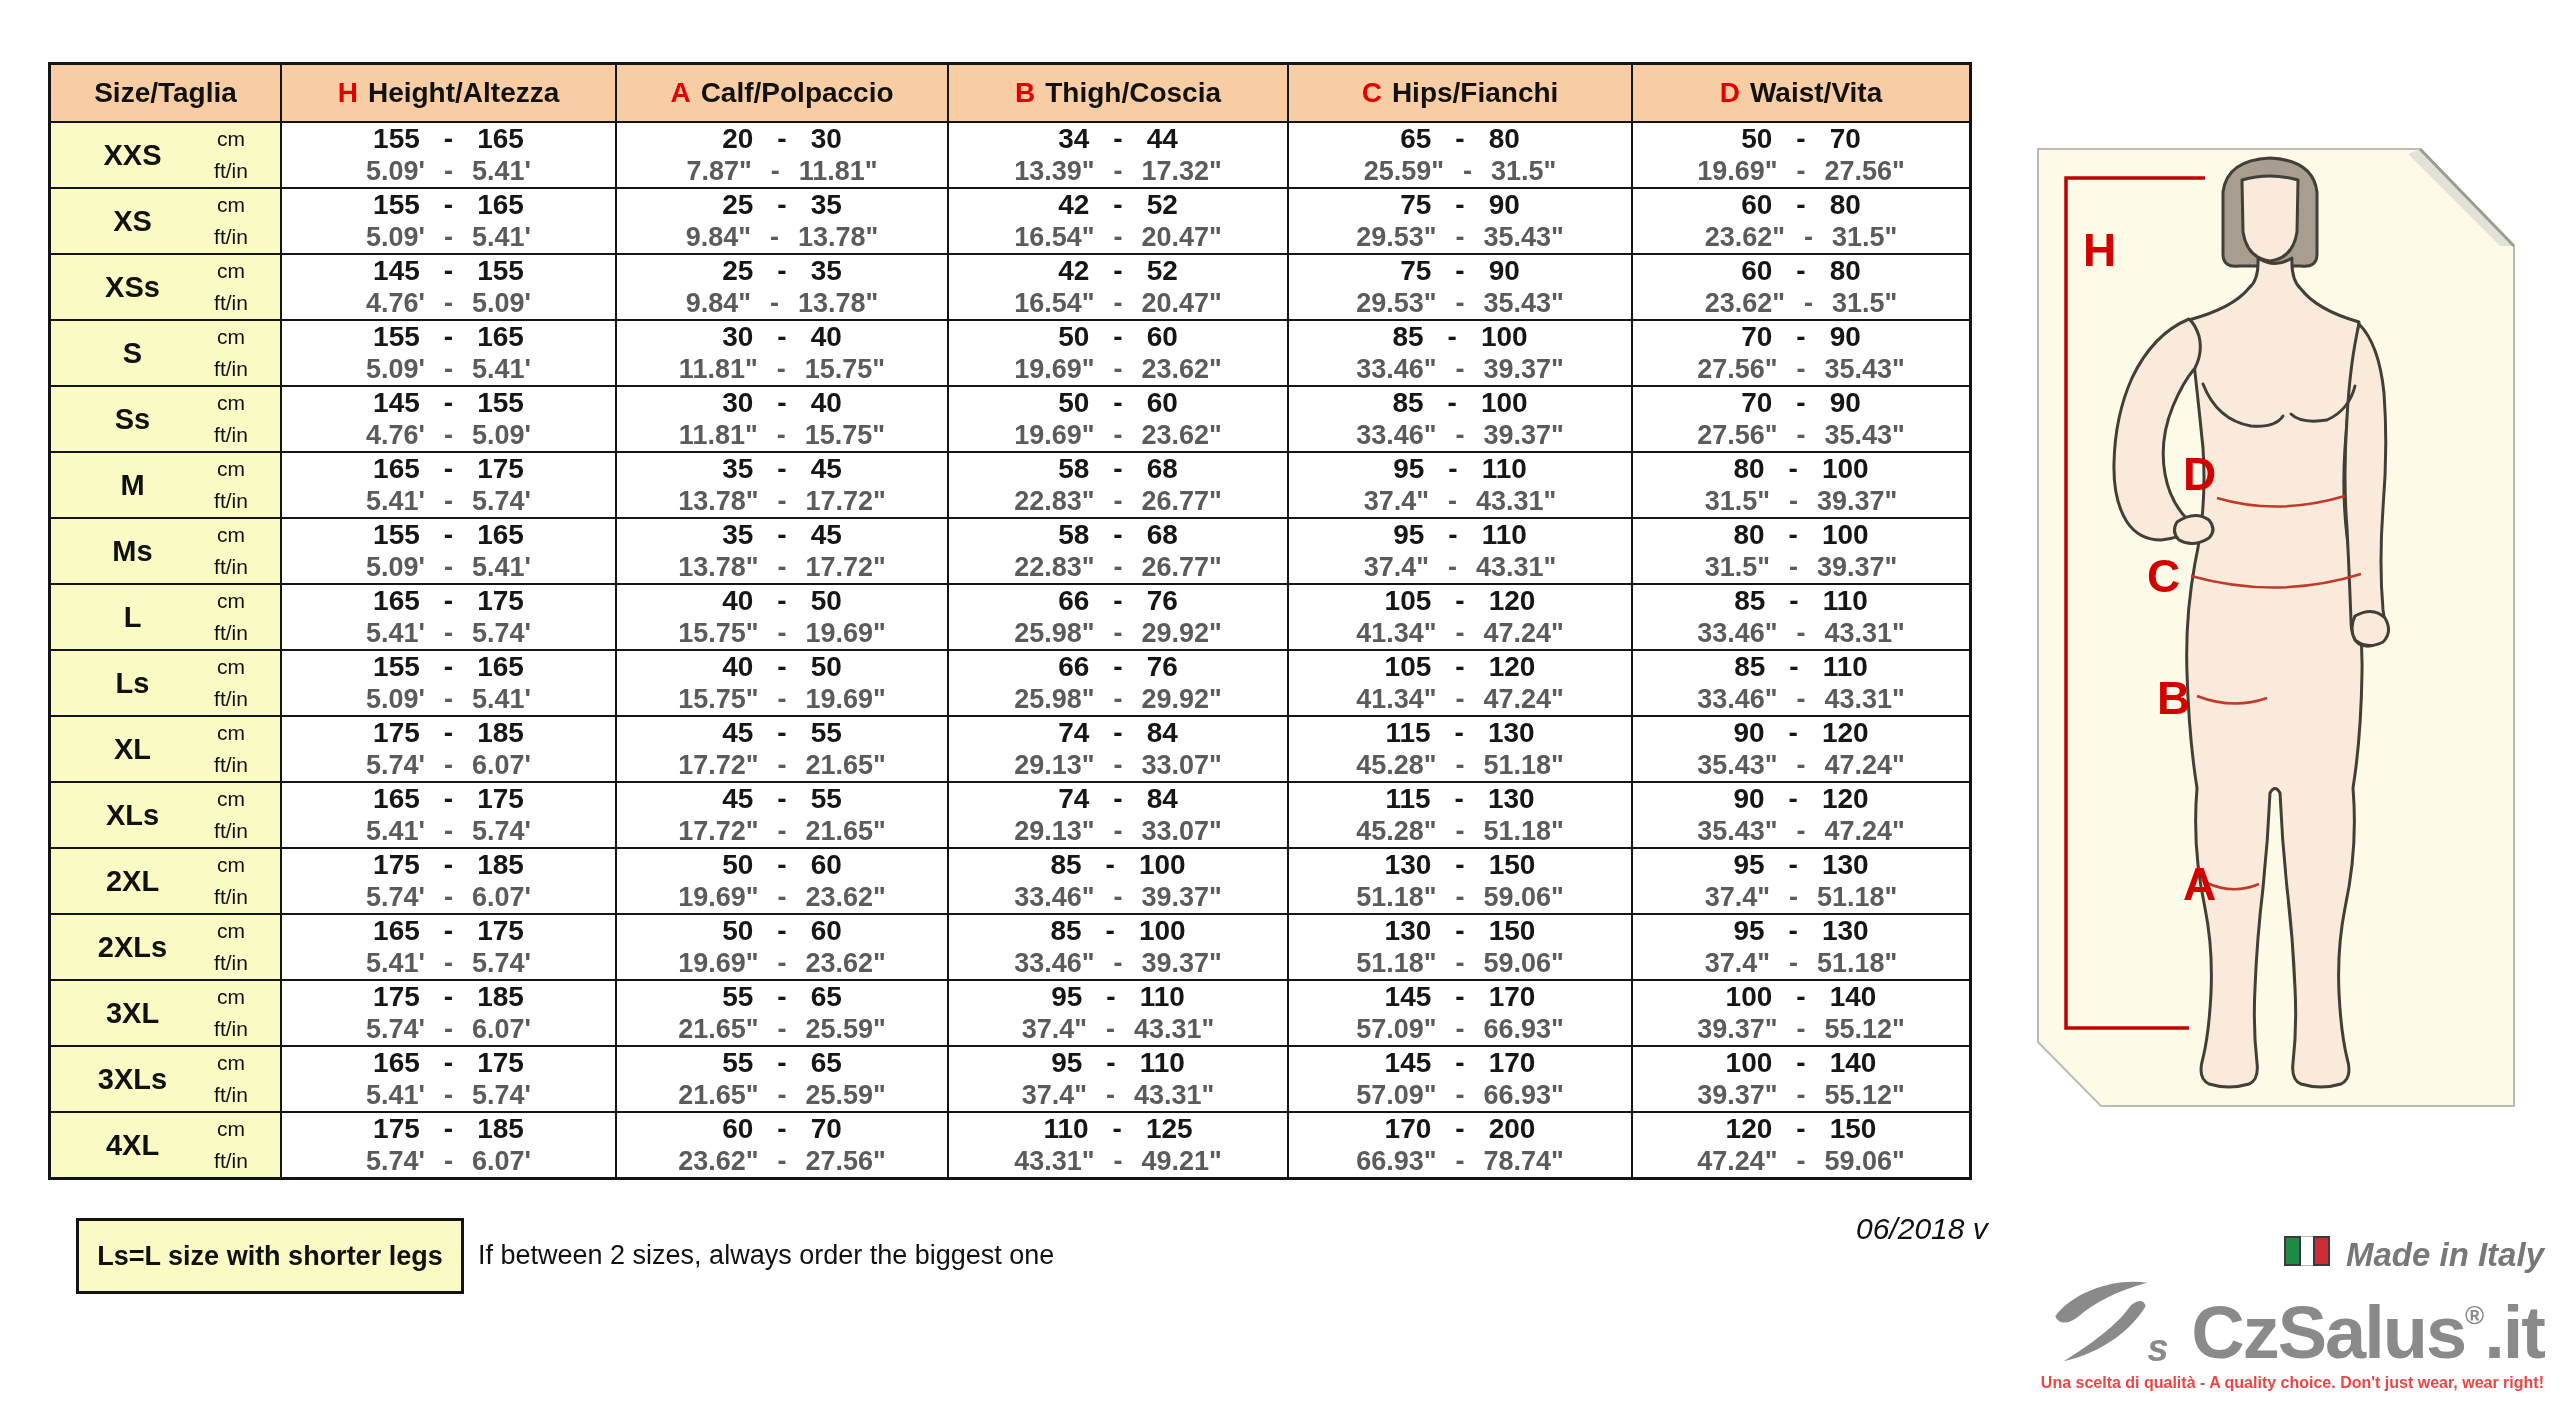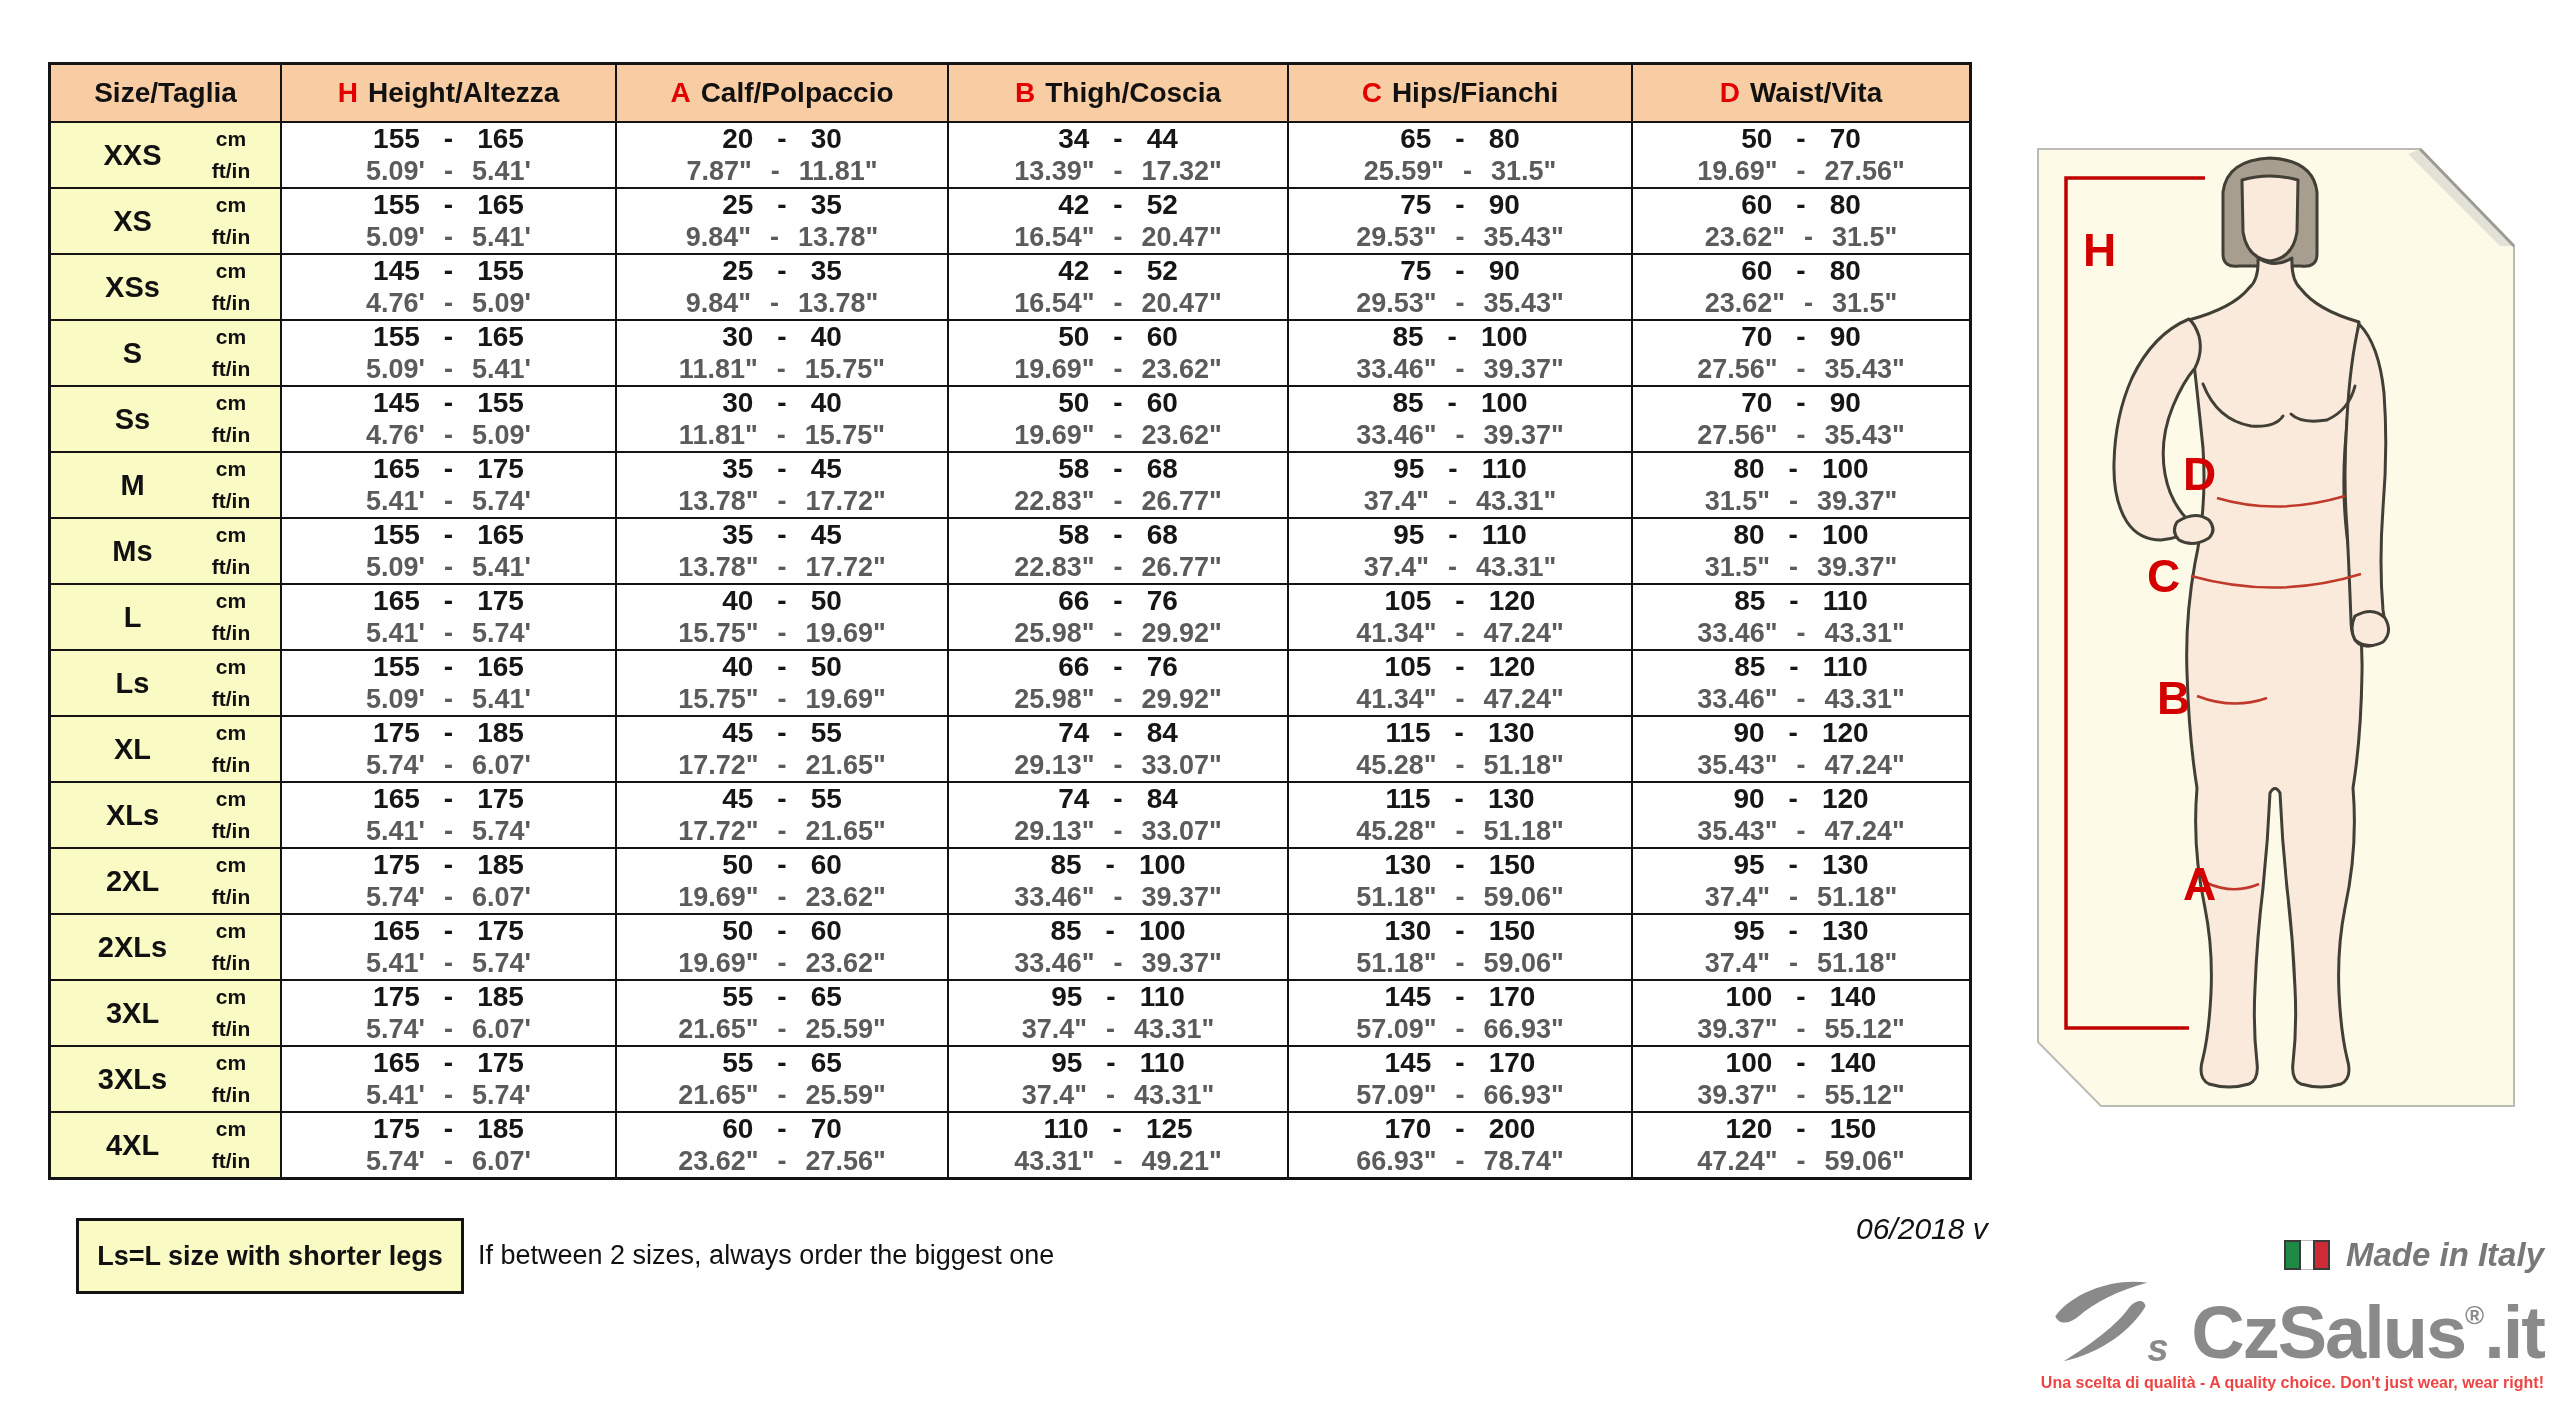--- a/index.html
+++ b/index.html
@@ -11,34 +11,34 @@
   .tr{display:grid;grid-template-columns:229px 335px 332px 340px 344px 338px;}
   .tr.head{height:56px;}
   .tr.group{height:64px;border-top:2px solid #141414;}
   .cell{border-left:2px solid #141414;min-width:0;}
   .tr .cell:first-child{border-left:none;}
   .hcell{background:#F8CDA3;display:flex;align-items:center;justify-content:center;font-weight:bold;font-size:28px;color:#111;}
   .hletter{color:#E30000;margin-right:10px;}
   .size-cell{background:#FAFAC5;display:grid;grid-template-columns:1fr 86px;}
   .size-label{display:flex;align-items:center;justify-content:center;font-weight:bold;font-size:29px;color:#111;margin-left:20px;}
   .units{display:flex;flex-direction:column;padding-right:12px;}
-  .unit{flex:1;display:flex;align-items:center;justify-content:center;font-weight:bold;font-size:21px;color:#111;}
+  .unit{flex:1;display:flex;align-items:center;justify-content:center;font-weight:normal;font-size:21px;color:#111;}
   .vcell{display:flex;flex-direction:column;background:#fff;}
   .line{flex:1;display:flex;align-items:center;justify-content:center;gap:24px;}
   .line.cm{font-weight:bold;font-size:28px;color:#161616;}
   .line.ft{font-weight:bold;font-size:27px;color:#5b5b5b;gap:19px;}
 
   
   .note-box{position:absolute;left:48px;top:1218px;width:382px;height:70px;background:#FAFAC5;border:3px solid #141414;display:flex;align-items:center;justify-content:center;font-weight:bold;font-size:27px;color:#111;margin-left:28px;}
   .advice{position:absolute;left:478px;top:1240px;font-size:27px;color:#111;}
   .version{position:absolute;left:1856px;top:1212px;font-size:30px;font-style:italic;color:#111;}
 
   
   .logo{position:absolute;right:16px;top:1236px;text-align:right;}
-  .mii{display:flex;align-items:center;justify-content:flex-end;gap:16px;font-size:33px;font-style:italic;font-weight:bold;color:#787878;}
+  .mii{display:flex;align-items:flex-start;justify-content:flex-end;gap:16px;font-size:33px;font-style:italic;font-weight:bold;color:#787878;}
   .flag{display:inline-flex;width:46px;height:30px;}
   .flag i{flex:1;display:block;}
   .flag .g{background:#1E8A43;border:2px solid #3a3a3a;}
   .flag .w{background:#fff;border-top:1px solid #bbb;border-bottom:1px solid #bbb;}
   .flag .r{background:#CE2B37;border:2px solid #3a3a3a;}
   .brand{display:flex;align-items:flex-end;justify-content:flex-end;gap:14px;margin-top:2px;font-weight:bold;font-size:74px;letter-spacing:-2px;color:#8A8A8A;line-height:0.95;}
   .brand .reg{font-size:26px;position:relative;top:-34px;letter-spacing:0;}
   .tagline{margin-top:6px;font-size:16px;font-weight:bold;color:#ef4444;}
 
   

